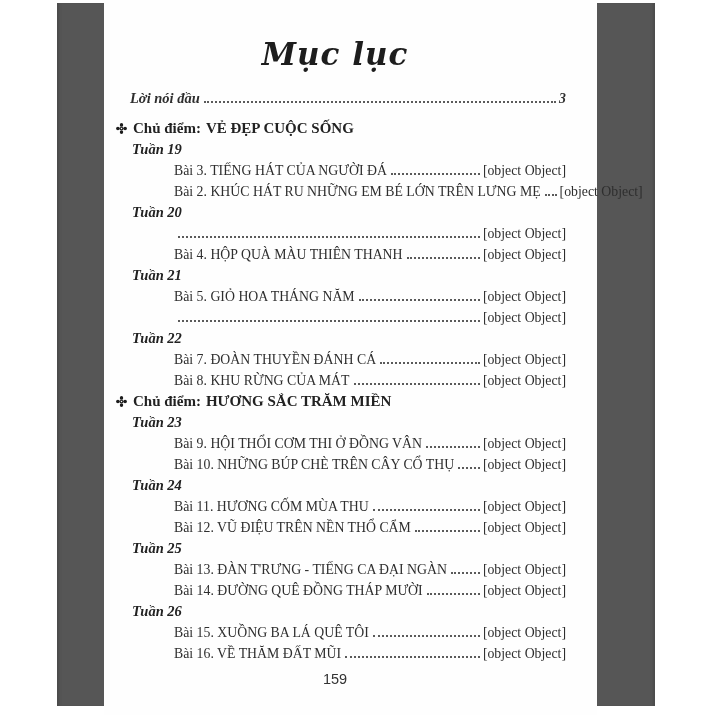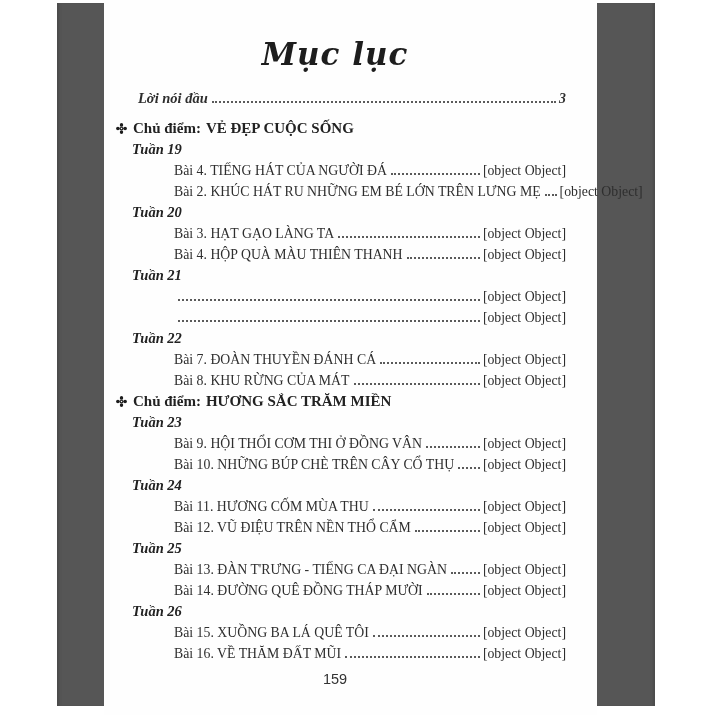--- a/index.html
+++ b/index.html
@@ -20,21 +20,21 @@
   .doc-title{
     margin:32px 0 0 0;
     text-align:center;
     font-family:"DejaVu Serif",serif;
     font-style:italic;font-weight:bold;
     font-size:31px;line-height:44px;
     letter-spacing:1px;color:#1d1d1d;
   }
   .row{display:flex;align-items:baseline;height:21px;line-height:21px;white-space:nowrap;}
   .preface-row{
-    margin:12px 0 9px 8px;
+    margin:12px 0 9px 0;
     padding-left:26px;
     font-style:italic;font-weight:bold;font-size:14.5px;
   }
   .toc{margin-top:0;}
   .row.section{font-weight:bold;font-size:15px;padding-left:12px;color:#222;}
   .row.section .flower{display:inline-flex;align-self:center;margin-right:6px;}
   .row.week{font-weight:bold;font-style:italic;font-size:14.5px;padding-left:28px;color:#222;}
   .row.item{padding-left:70px;font-size:13.8px;}
   .leader{
     flex:1;min-width:12px;
@@ -79,46 +79,46 @@
           </svg>
         </span>
     <span class="section-label">Chủ điểm:</span>
     <span style="width:5px"></span>
     <span class="section-title">VẺ ĐẸP CUỘC SỐNG</span>
   </div>
       <div class="row week">
     <span class="week-label">Tuần 19</span>
   </div>
       <div class="row item">
-    <span class="item-label">Bài 4. TIẾNG HÁT CỦA NGƯỜI ĐÁ</span>
+    <span class="item-label">Bài 3. TIẾNG HÁT CỦA NGƯỜI ĐÁ</span>
     <span class="leader"></span>
     <span class="pagenum">[object Object]</span>
   </div>
       <div class="row item">
     <span class="item-label">Bài 2. KHÚC HÁT RU NHỮNG EM BÉ LỚN TRÊN LƯNG MẸ</span>
     <span class="leader"></span>
     <span class="pagenum">[object Object]</span>
   </div>
       <div class="row week">
     <span class="week-label">Tuần 20</span>
   </div>
       <div class="row item">
-    <span class="item-label">Bài 3. HẠT GẠO LÀNG TA</span>
     <span class="leader"></span>
     <span class="pagenum">[object Object]</span>
   </div>
       <div class="row item">
     <span class="item-label">Bài 4. HỘP QUÀ MÀU THIÊN THANH</span>
     <span class="leader"></span>
     <span class="pagenum">[object Object]</span>
   </div>
       <div class="row week">
     <span class="week-label">Tuần 21</span>
   </div>
       <div class="row item">
+    <span class="item-label">Bài 5. GIỎ HOA THÁNG NĂM</span>
     <span class="leader"></span>
     <span class="pagenum">[object Object]</span>
   </div>
       <div class="row item">
     <span class="leader"></span>
     <span class="pagenum">[object Object]</span>
   </div>
       <div class="row week">
     <span class="week-label">Tuần 22</span>
   </div>

